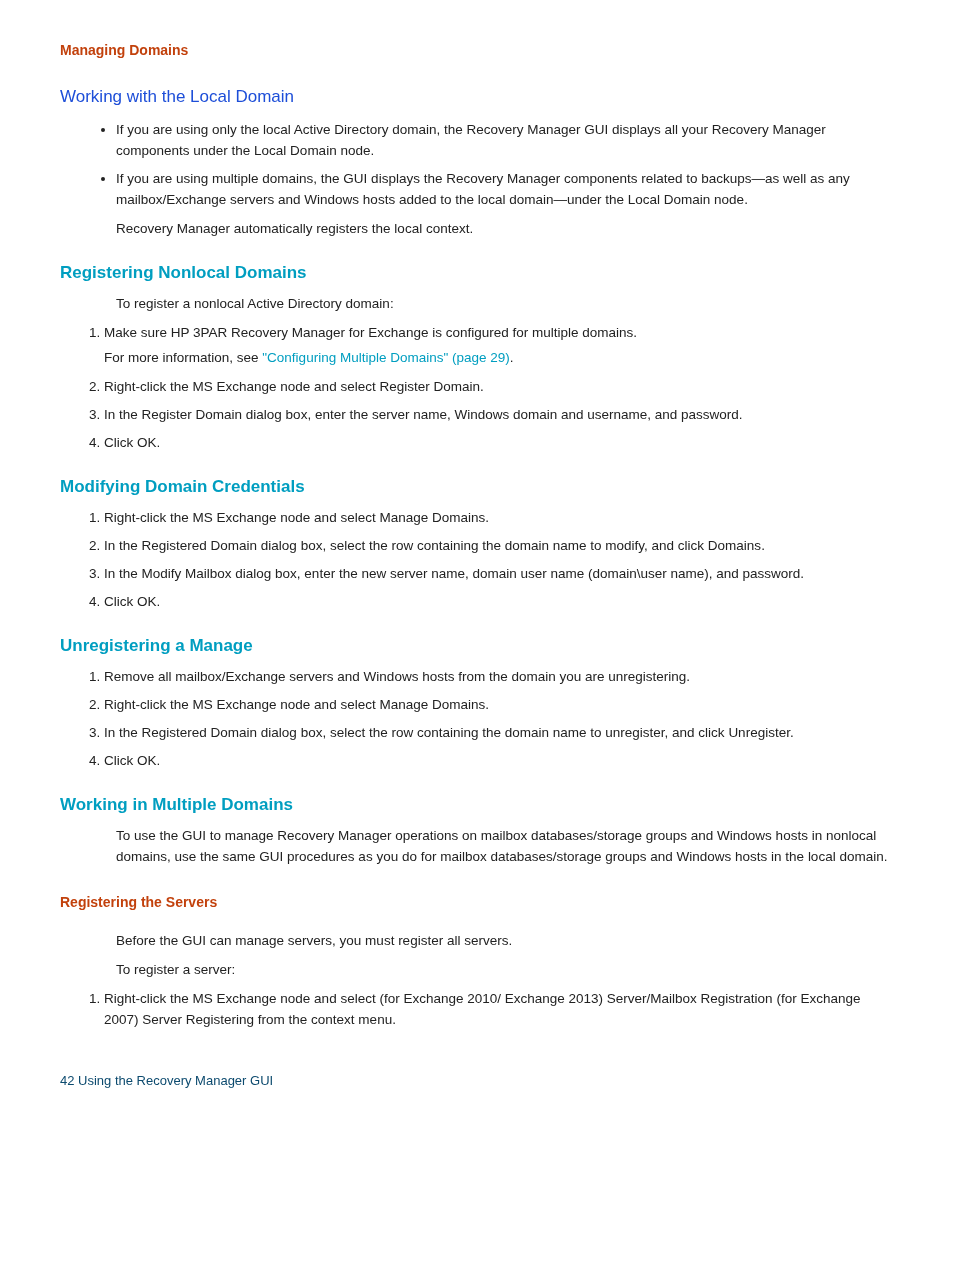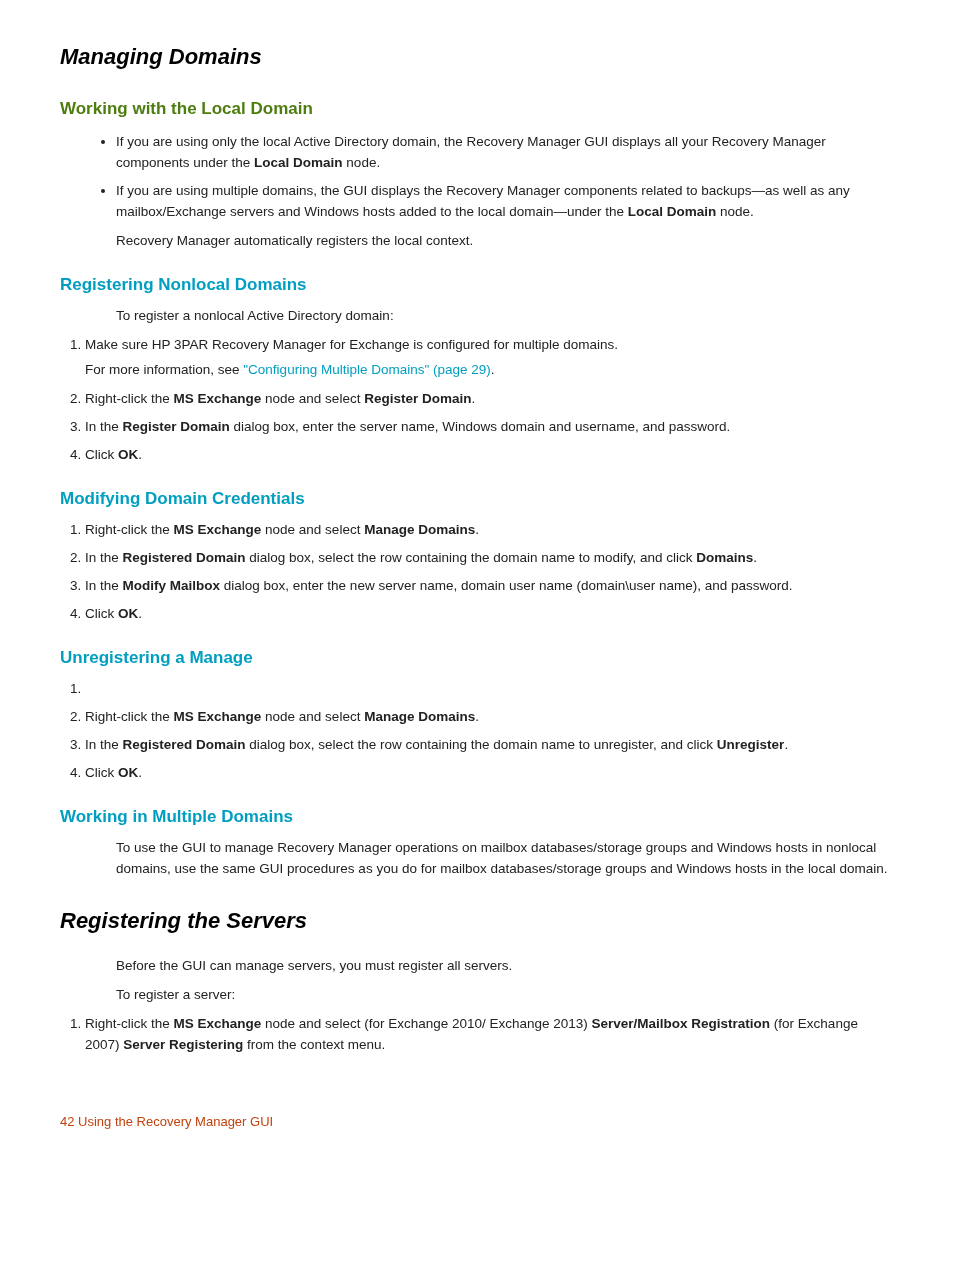--- a/index.html
+++ b/index.html
@@ -7,65 +7,64 @@
       background: #ffffff;
       font-family: Arial, Helvetica, sans-serif;
       font-size: 13.5px;
       color: #222222;
       width: 954px;
       min-height: 1271px;
       padding: 40px 60px 60px 60px;
       line-height: 1.55;
     }
     h1.page-title {
-      font-size: 22px;
+      font-size: 14px;
       font-weight: bold;
-      color: #000000;
+      color: #c2410c;
       margin-bottom: 18px;
-      font-style: italic;
     }
     h2.section-title {
       font-size: 17px;
-      font-weight: bold;
-      color: #4d7c0f;
+      font-weight: normal;
+      color: #1d4ed8;
       margin-top: 22px;
       margin-bottom: 10px;
     }
     h3.subsection-title {
       font-size: 17px;
       font-weight: bold;
       color: #009ec0;
       margin-top: 20px;
       margin-bottom: 8px;
     }
     ul.bullet-list {
       margin-left: 56px;
       margin-bottom: 8px;
     }
     ul.bullet-list li {
       margin-bottom: 7px;
       list-style-type: disc;
     }
     ol.numbered-list {
-      margin-left: 25px;
+      margin-left: 44px;
       margin-bottom: 8px;
     }
     ol.numbered-list li {
       margin-bottom: 7px;
     }
     .indent-block {
       margin-left: 56px;
       margin-bottom: 8px;
     }
-    .bold { font-weight: bold; }
+    .bold { font-weight: normal; }
     .link { color: #009ec0; text-decoration: none; }
     .page-footer {
-      margin-top: 56px;
+      margin-top: 40px;
       font-size: 13px;
-      color: #c2410c;
+      color: #0c4a6e;
     }
   </style>
 </head>
 <body>
 
 <h1 class="page-title">Managing Domains</h1>
 
 <h2 class="section-title">Working with the Local Domain</h2>
 
 <ul class="bullet-list">
@@ -113,20 +112,21 @@
   </li>
   <li>
     <span>Click <span class="bold">OK</span>.</span>
   </li>
 </ol>
 
 <h3 class="subsection-title">Unregistering a Manage</h3>
 
 <ol class="numbered-list">
   <li>
+    <span>Remove all mailbox/Exchange servers and Windows hosts from the domain you are unregistering.</span>
   </li>
   <li>
     <span>Right-click the <span class="bold">MS Exchange</span> node and select <span class="bold">Manage Domains</span>.</span>
   </li>
   <li>
     <span>In the <span class="bold">Registered Domain</span> dialog box, select the row containing the domain name to unregister, and click <span class="bold">Unregister</span>.</span>
   </li>
   <li>
     <span>Click <span class="bold">OK</span>.</span>
   </li>

